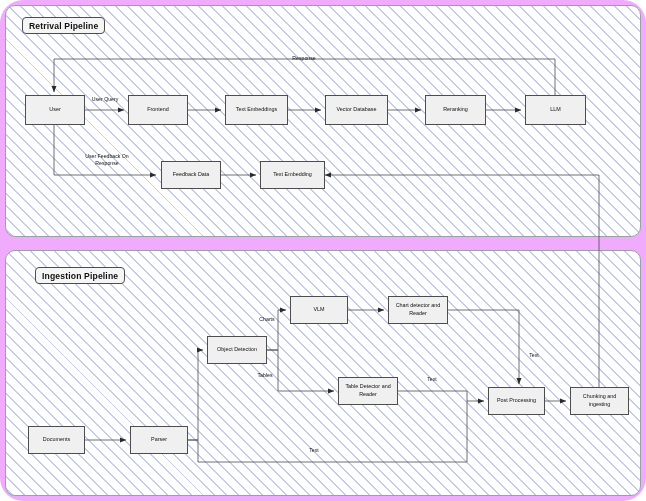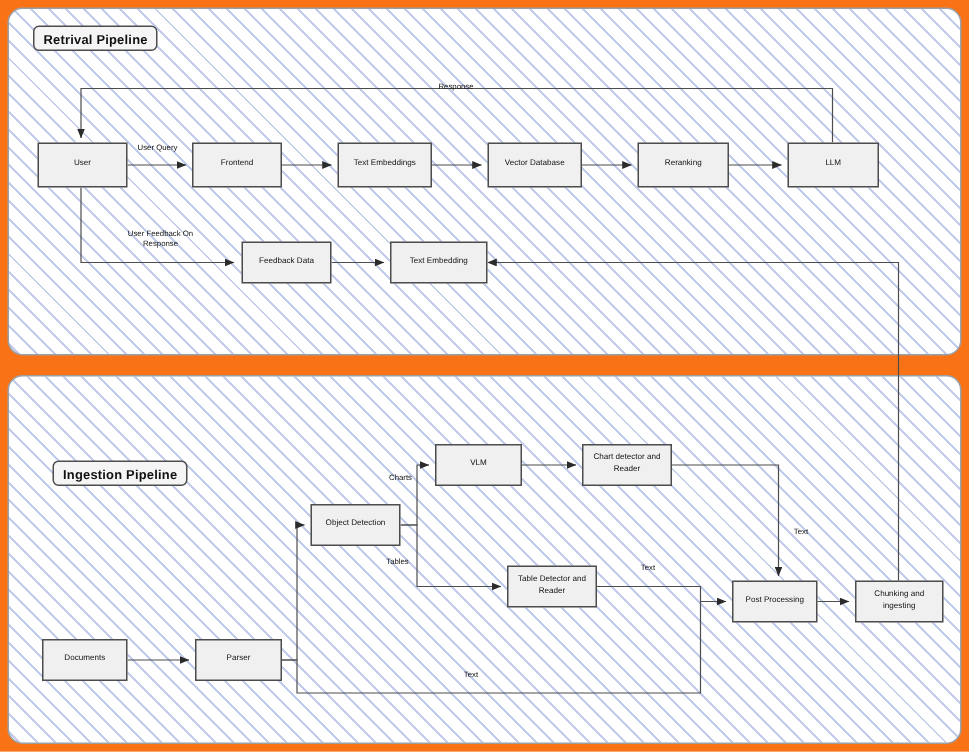--- a/index.html
+++ b/index.html
@@ -10,21 +10,22 @@
   body {
     width: 646px;
     height: 501px;
     font-family: "Liberation Sans", sans-serif;
     overflow: hidden;
   }
   #canvas {
     position: relative;
     width: 646px;
     height: 501px;
-    background: #f97316;
+    background: #f0abfc;
+    border-radius: 23px;
   }
   #canvas > svg.wires {
     position: absolute;
     left: 0;
     top: 0;
     width: 646px;
     height: 501px;
     pointer-events: none;
   }
   .pipeline {
@@ -138,21 +139,21 @@
       <path d="M448,310 L519,310 L519,384" marker-end="url(#ah)"></path>
 
       <path d="M398,391 L467,391 L467,401 L484,401" marker-end="url(#ah)"></path>
 
       <path d="M545,401 L566,401" marker-end="url(#ah)"></path>
     </g>
   </svg>
 
   <div class="pipeline-label" style="left:22px; top:17px; height:17px;">Retrival Pipeline</div>
 
-  <div class="pipeline-label" style="left:35px; top:267px; height:17px;margin-top:40px;">Ingestion Pipeline</div>
+  <div class="pipeline-label" style="left:35px; top:267px; height:17px;">Ingestion Pipeline</div>
 
   <div class="node" style="left:25px; top:95px; width:60px; height:30px;">User</div>
 
   <div class="node" style="left:128px; top:95px; width:60px; height:30px;">Frontend</div>
 
   <div class="node" style="left:225px; top:95px; width:63px; height:30px;">Text Embeddings</div>
 
   <div class="node" style="left:325px; top:95px; width:63px; height:30px;">Vector Database</div>
 
   <div class="node" style="left:425px; top:95px; width:61px; height:30px;">Reranking</div>

